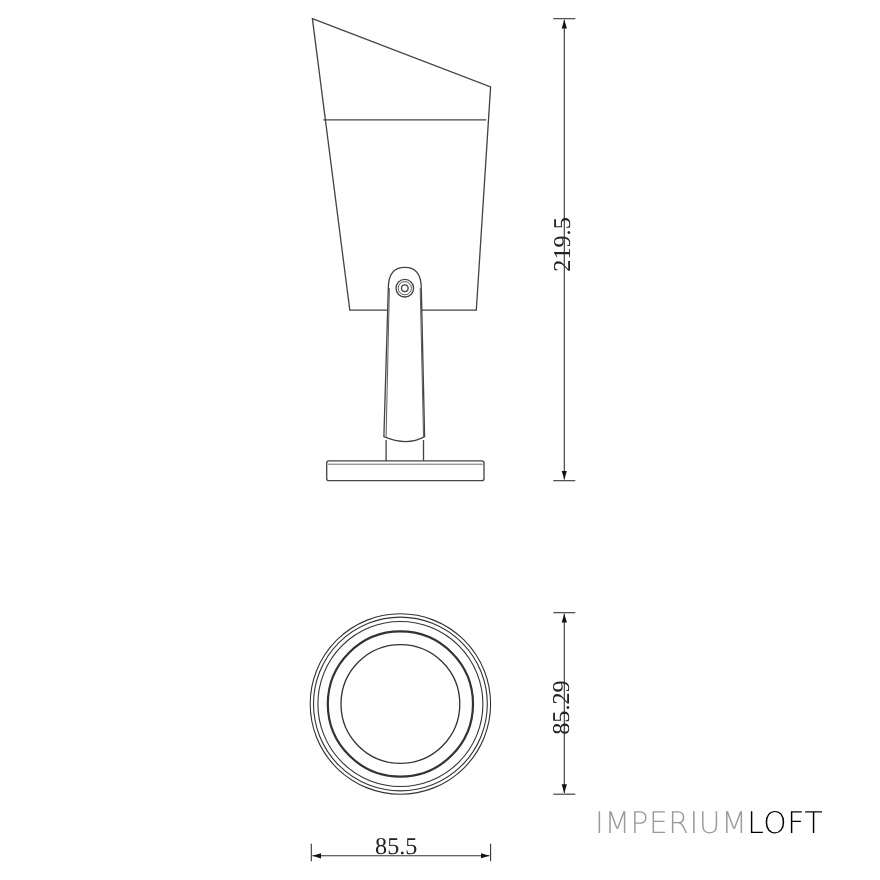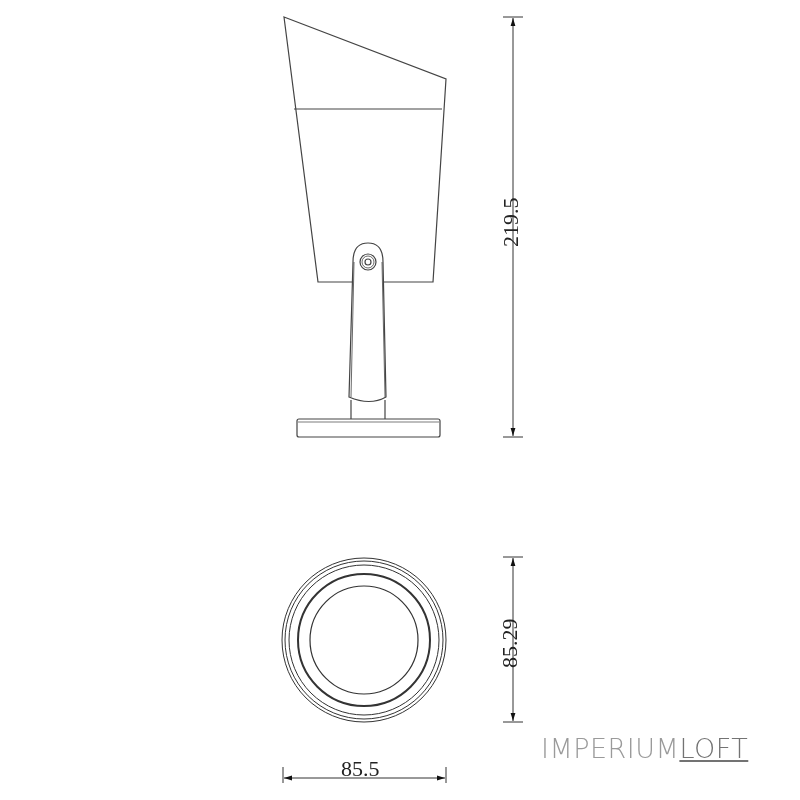--- a/index.html
+++ b/index.html
@@ -1,21 +1,21 @@
 <!DOCTYPE html>
 <html><head>
   <meta charset="utf-8">
   <style>
     html, body { margin: 0; padding: 0; background: #ffffff; }
     body { width: 800px; height: 800px; position: relative; overflow: hidden; font-family: "DejaVu Serif", serif; }
     #drawing { position: absolute; left: 0; top: 0; width: 800px; height: 800px; }
     .dim-text { font-family: "Liberation Serif", "DejaVu Serif", serif; font-size: 22px; fill: #222; }
     .brand { position: absolute; left: 541px; top: 733px; font-family: "DejaVu Sans", sans-serif; font-size: 27px; font-weight: 300; letter-spacing: 0.5px; }
     .brand .a { color: #9a9a9a; margin-top: 21px; }
-    .brand .b { color: #737373; text-decoration: underline; }
+    .brand .b { color: #000000; }
   </style>
 </head>
 <body>
 
 <svg id="drawing" viewBox="0 0 800 800" xmlns="http://www.w3.org/2000/svg">
   <defs>
     <marker id="arr" viewBox="0 0 10 10" refX="10" refY="5" markerWidth="8" markerHeight="16" orient="auto-start-reverse" markerUnits="userSpaceOnUse">
       <path d="M0,2 L10,5 L0,8 z" fill="#111"></path>
     </marker>
   </defs>

